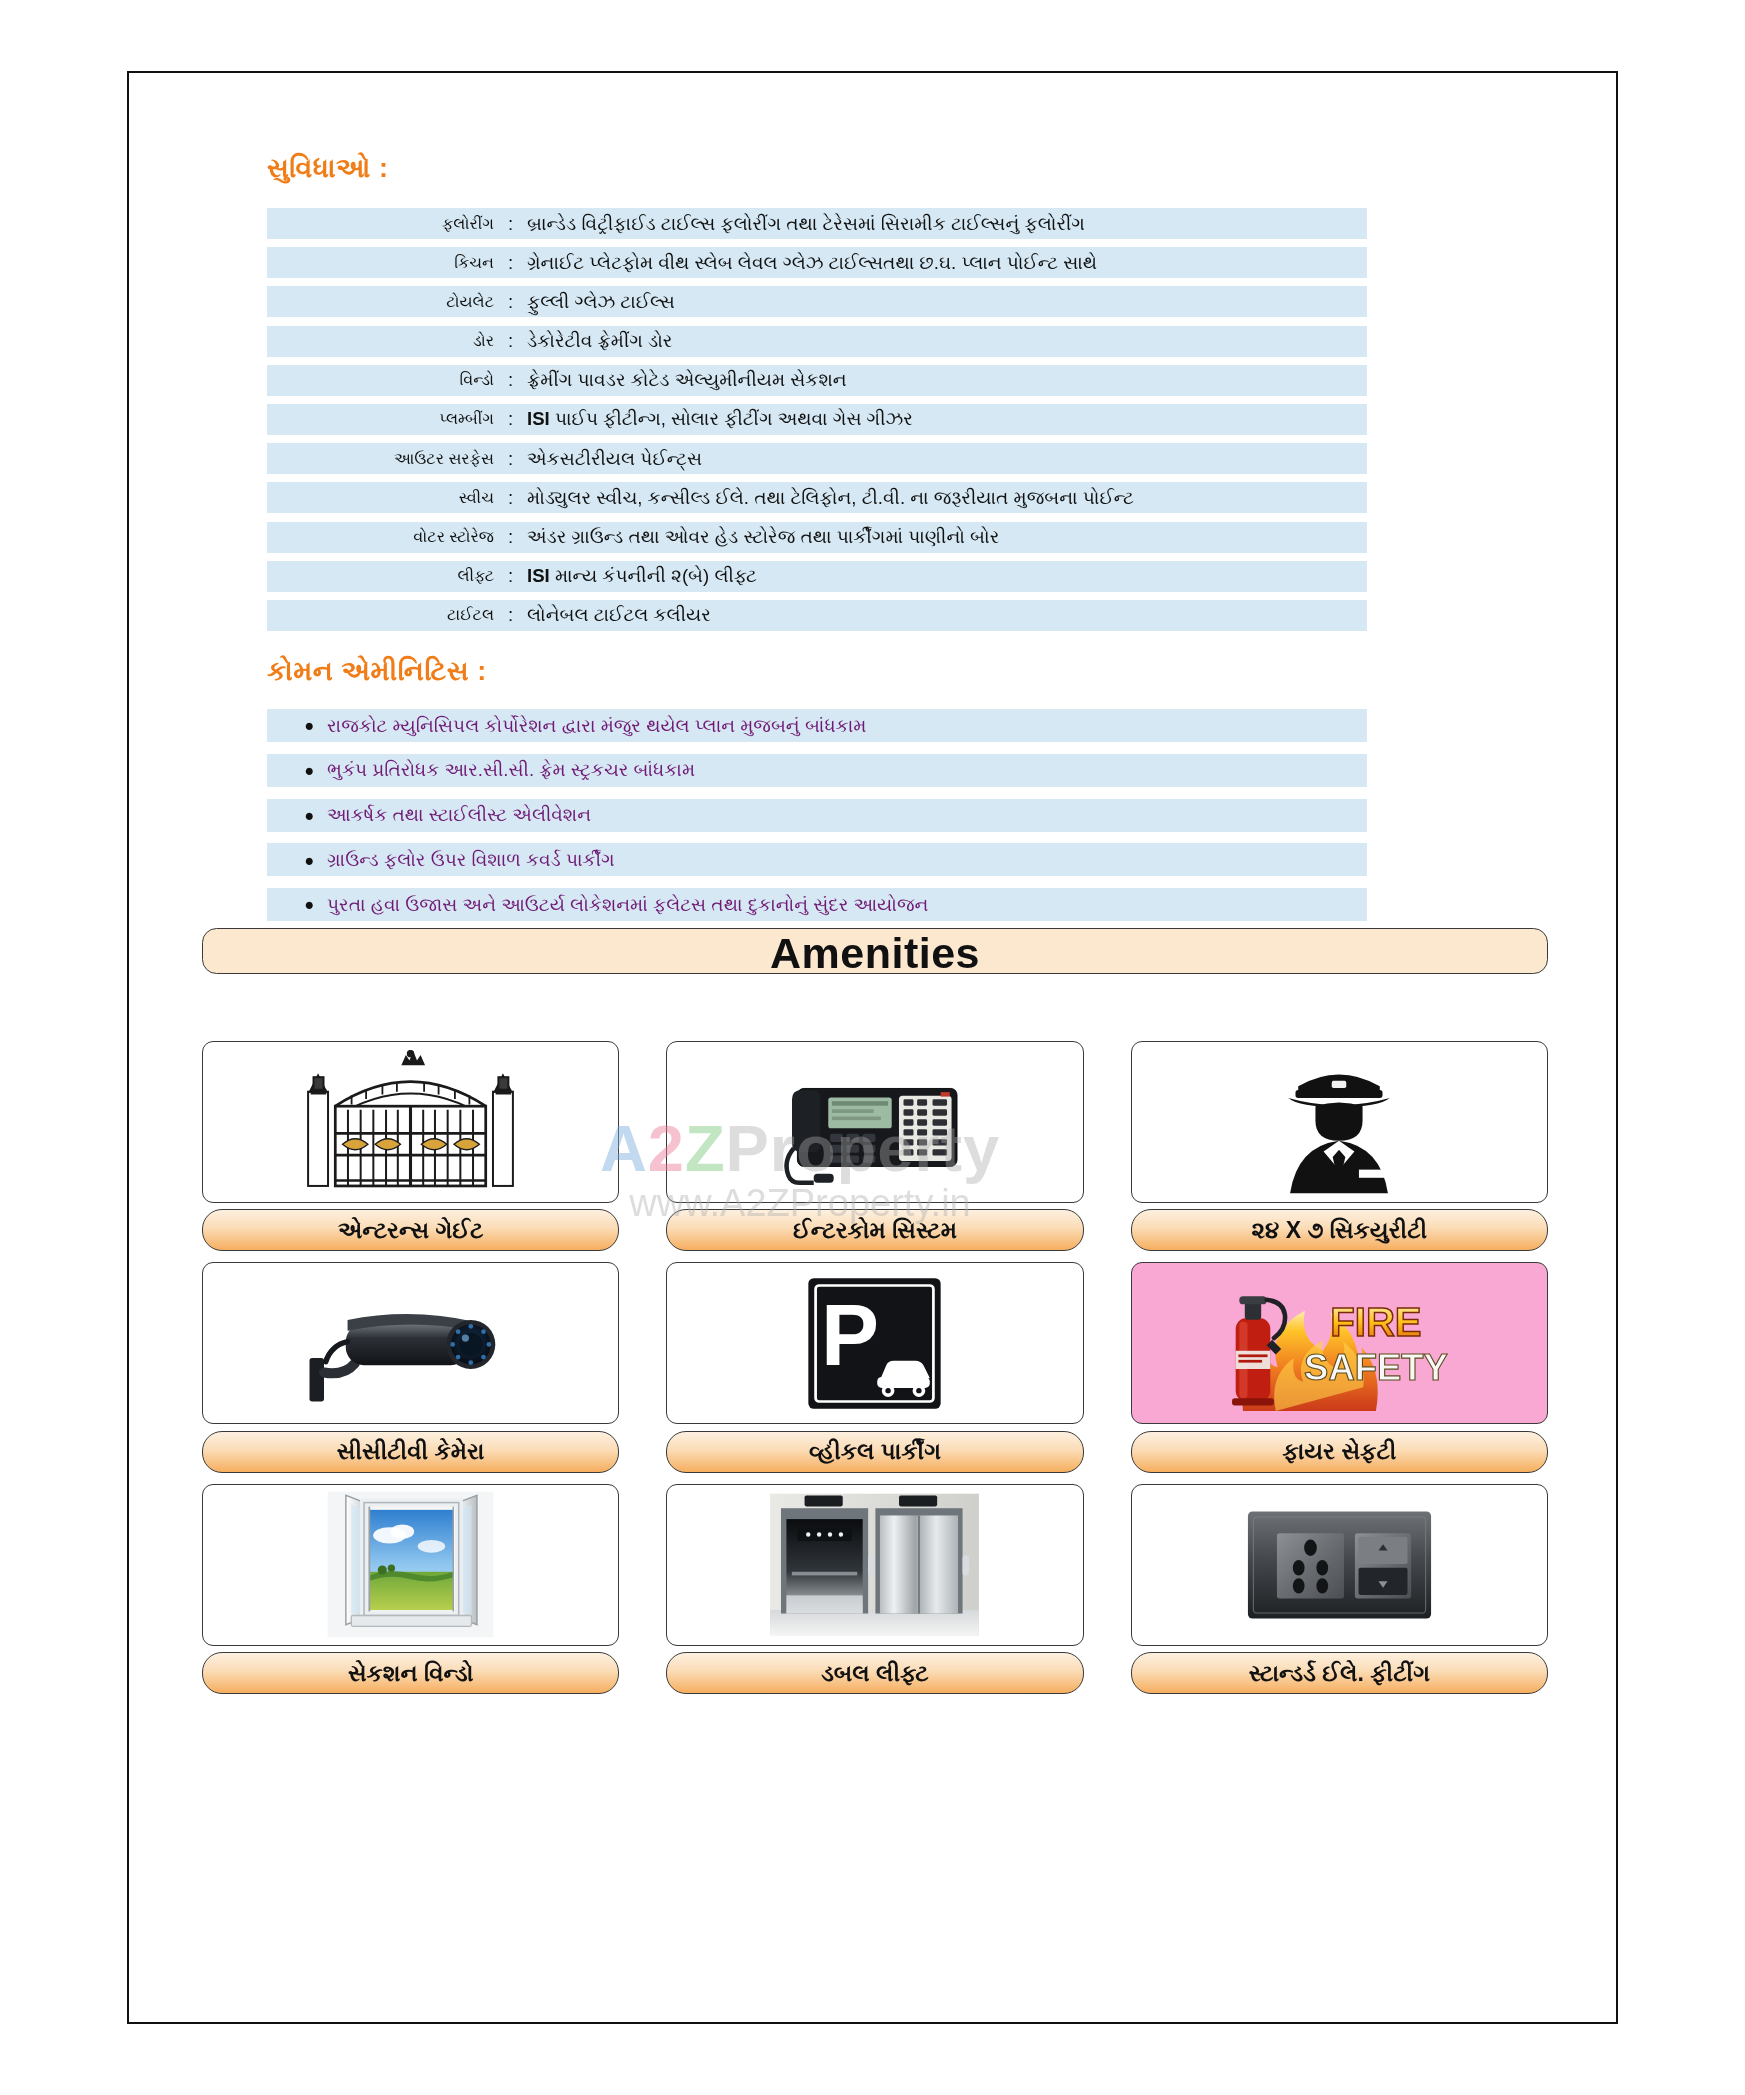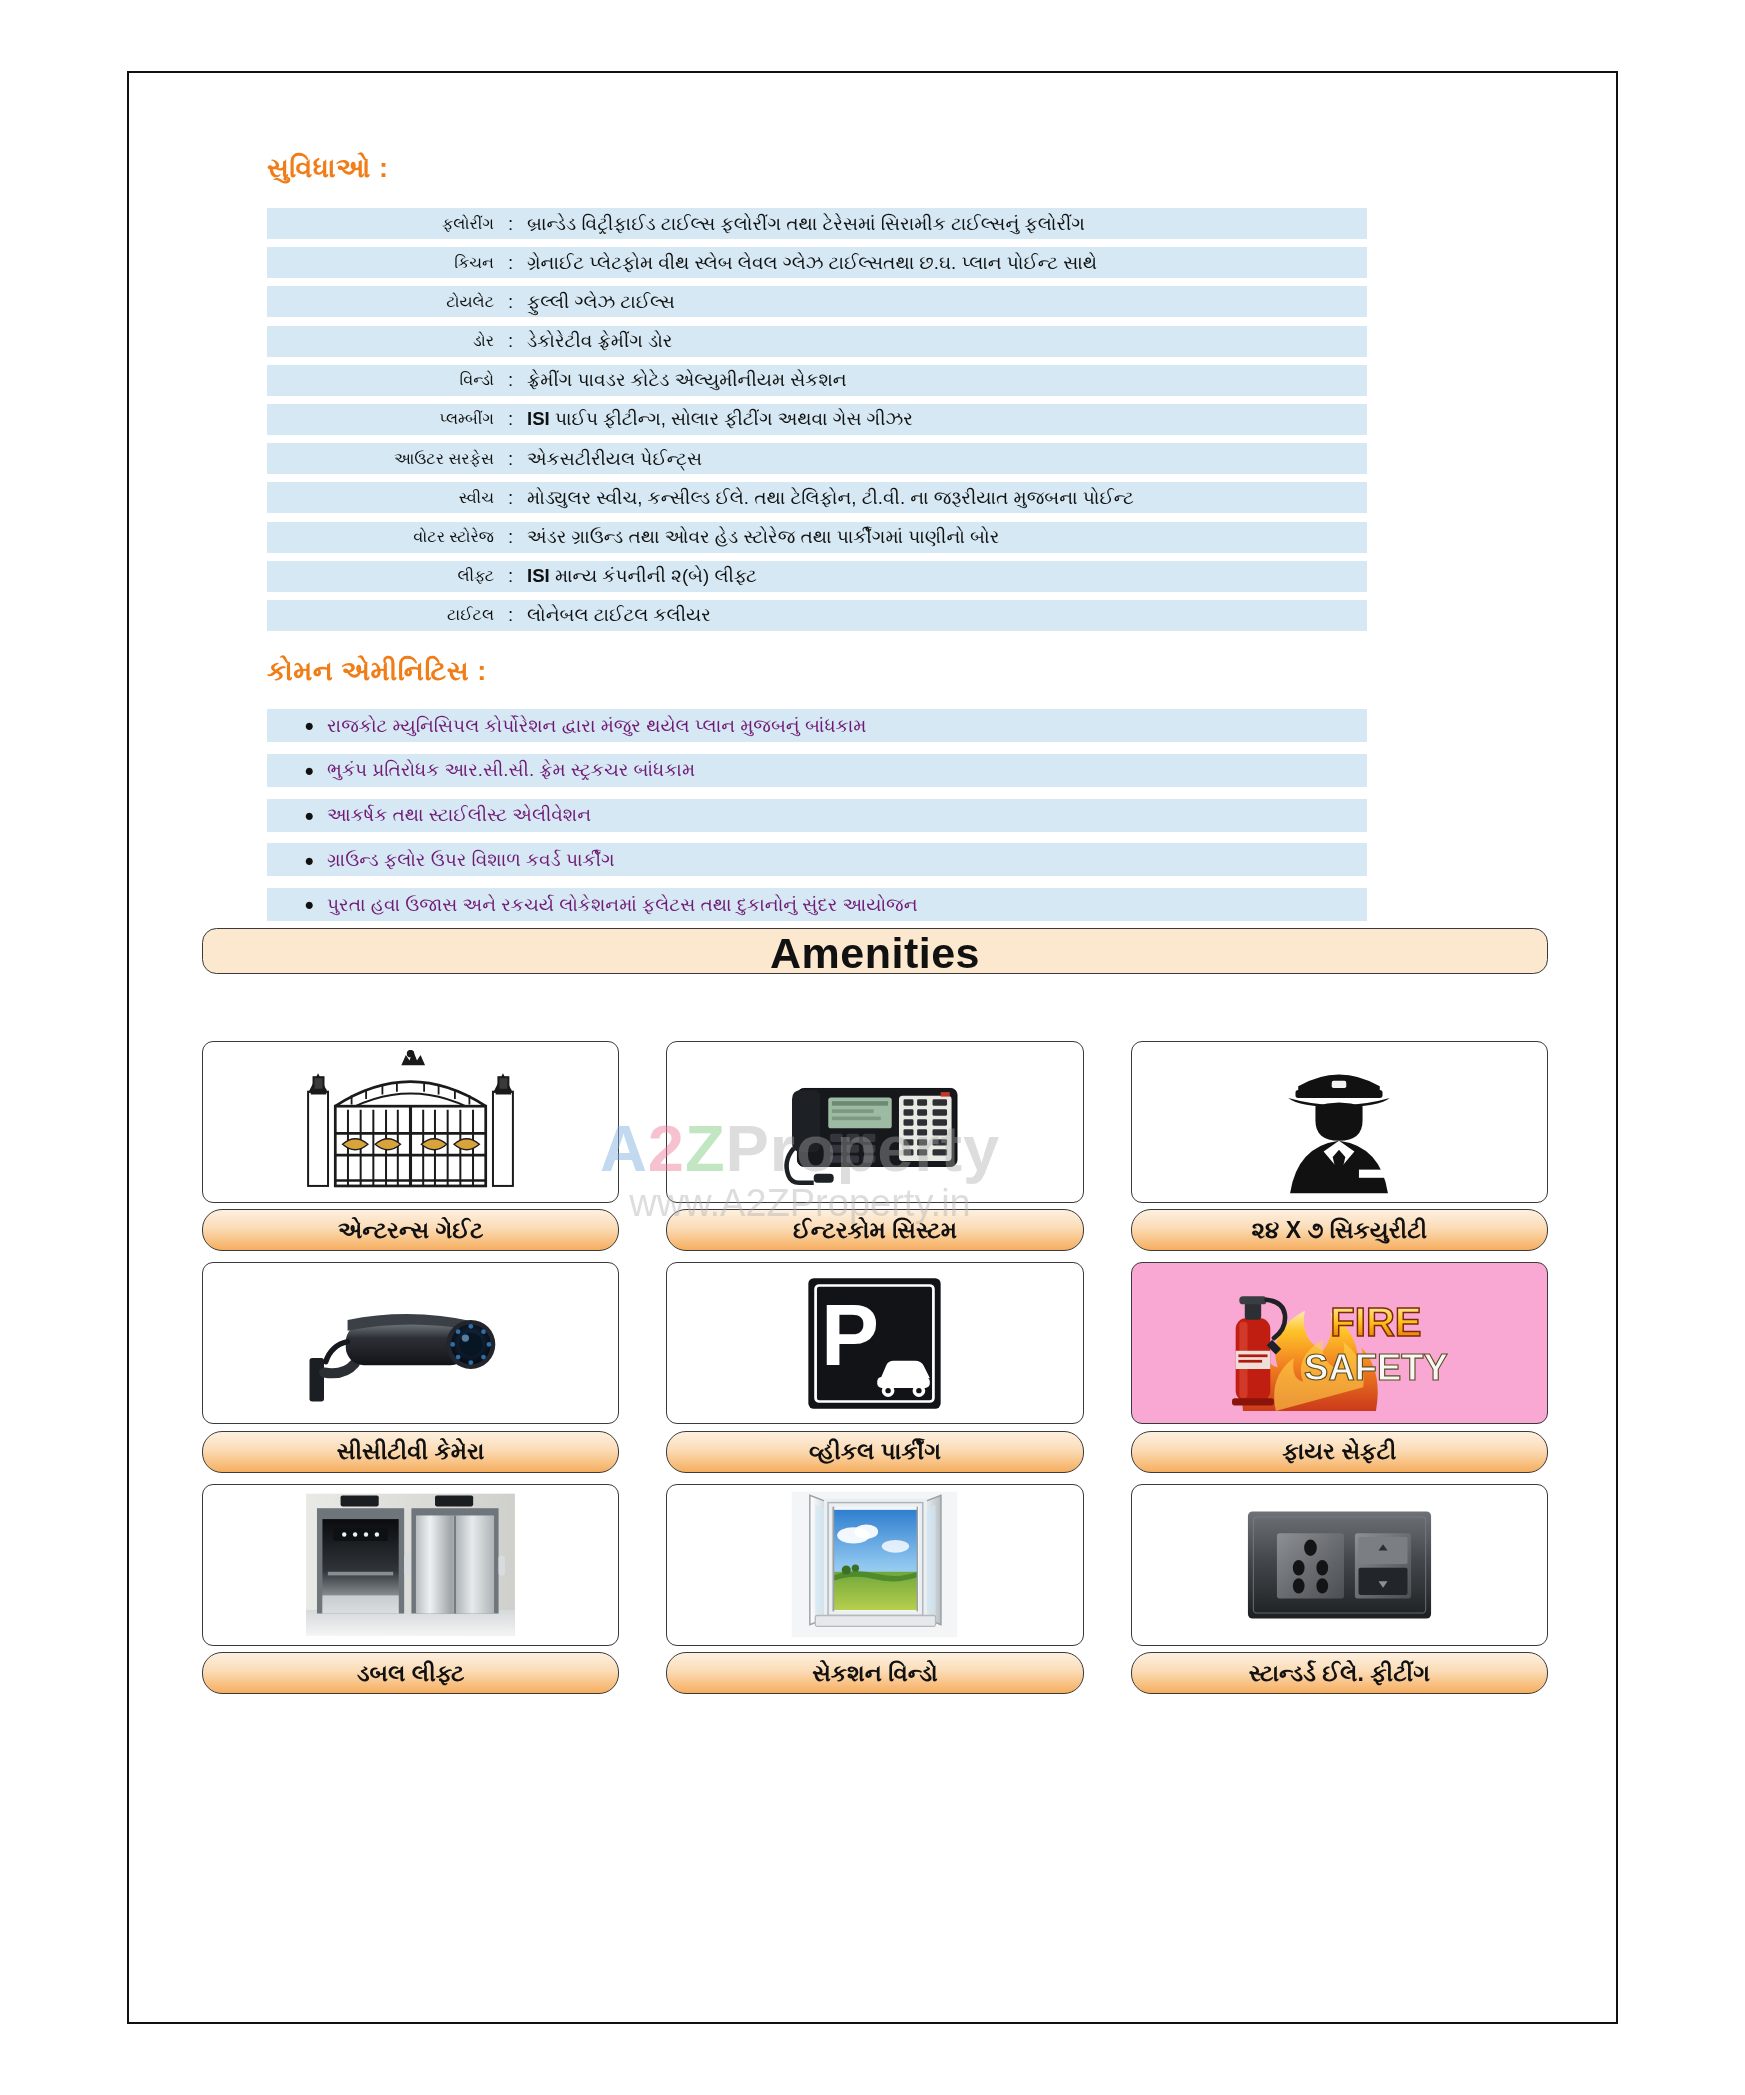--- a/index.html
+++ b/index.html
@@ -284,21 +284,21 @@
     <div class="bullet-row">
       <div class="bullet-dot">●</div>
       <div class="bullet-text">આકર્ષક તથા સ્ટાઈલીસ્ટ એલીવેશન</div>
     </div>
     <div class="bullet-row">
       <div class="bullet-dot">●</div>
       <div class="bullet-text">ગ્રાઉન્ડ ફલોર ઉપર વિશાળ કવર્ડ પાર્કીંગ</div>
     </div>
     <div class="bullet-row">
       <div class="bullet-dot">●</div>
-      <div class="bullet-text">પુરતા હવા ઉજાસ અને રકચર્ય લોકેશનમાં ફલેટસ તથા દુકાનોનું સુંદર આયોજન</div>
+      <div class="bullet-text">પુરતા હવા ઉજાસ અને આઉટર્ય લોકેશનમાં ફલેટસ તથા દુકાનોનું સુંદર આયોજન</div>
     </div>
   </div>
 
   <div id="amenities-banner">
     <div class="title">Amenities</div>
   </div>
 
   <div id="amenity-grid">
 
     <div class="amenity-cell">
@@ -529,20 +529,65 @@
 
           <text x="180" y="76" font-family="'Liberation Sans', sans-serif" font-size="44" font-weight="bold" fill="url(#txtG)" stroke="#7a2a05" stroke-width="1.6" text-anchor="middle">FIRE</text>
           <text x="180" y="124" font-family="'Liberation Sans', sans-serif" font-size="40" font-weight="bold" fill="#f7f7f7" stroke="#5a4a1a" stroke-width="1.2" text-anchor="middle">SAFETY</text>
         </svg>
       </div>
       <div class="amenity-label">ફાયર સેફટી</div>
     </div>
 
     <div class="amenity-cell">
       <div class="amenity-image-box">
+        <svg class="art" width="173" height="153" viewBox="0 0 190 168">
+          <defs>
+            <linearGradient id="skyG" x1="0" y1="0" x2="0" y2="1">
+              <stop offset="0%" stop-color="#2f7fd0"></stop>
+                  <stop offset="55%" stop-color="#8ec6ef"></stop>
+              <stop offset="100%" stop-color="#d8eefb"></stop>
+            </linearGradient>
+            <linearGradient id="grassG" x1="0" y1="0" x2="0" y2="1">
+              <stop offset="0%" stop-color="#6fa83a"></stop>
+                  <stop offset="100%" stop-color="#b7cf4d"></stop>
+            </linearGradient>
+            <linearGradient id="frameG" x1="0" y1="0" x2="1" y2="0">
+              <stop offset="0%" stop-color="#ffffff"></stop>
+                  <stop offset="50%" stop-color="#dfe3e6"></stop>
+              <stop offset="100%" stop-color="#b9bec2"></stop>
+            </linearGradient>
+          </defs>
+          <rect x="4" y="4" width="182" height="160" fill="#f4f5f6"></rect>
+
+          <rect x="50" y="24" width="92" height="110" fill="url(#skyG)"></rect>
+          <rect x="50" y="92" width="92" height="42" fill="url(#grassG)"></rect>
+          <ellipse cx="72" cy="52" rx="18" ry="9" fill="#ffffff" opacity="0.92"></ellipse>
+          <ellipse cx="86" cy="48" rx="13" ry="8" fill="#ffffff" opacity="0.92"></ellipse>
+          <ellipse cx="118" cy="64" rx="15" ry="7" fill="#ffffff" opacity="0.8"></ellipse>
+          <path d="M50 96 q22 -8 46 -2 q26 6 46 -2 l0 6 q-24 8 -48 2 q-22 -6 -44 2 z" fill="#4f8a2c"></path>
+          <circle cx="64" cy="90" r="5" fill="#3d6f22"></circle>
+          <circle cx="74" cy="88" r="4" fill="#3d6f22"></circle>
+
+          <path d="M50 18 L24 8 L24 150 L50 140 Z" fill="url(#frameG)" stroke="#9aa0a5" stroke-width="1.6"></path>
+          <path d="M47 26 L30 18 L30 140 L47 132 Z" fill="#cfe6f4" opacity="0.65"></path>
+
+          <path d="M142 18 L168 8 L168 150 L142 140 Z" fill="url(#frameG)" stroke="#9aa0a5" stroke-width="1.6"></path>
+          <path d="M145 26 L162 18 L162 140 L145 132 Z" fill="#cfe6f4" opacity="0.65"></path>
+
+          <rect x="44" y="16" width="104" height="124" fill="none" stroke="#eceff1" stroke-width="9"></rect>
+          <rect x="44" y="16" width="104" height="124" fill="none" stroke="#aeb4b9" stroke-width="1.6"></rect>
+
+          <rect x="30" y="140" width="132" height="12" rx="2" fill="#e6e9eb" stroke="#b4b9bd" stroke-width="1.4"></rect>
+        </svg>
+      </div>
+      <div class="amenity-label">સેકશન વિન્ડો</div>
+    </div>
+
+    <div class="amenity-cell">
+      <div class="amenity-image-box">
         <svg class="art" width="227" height="153" viewBox="0 0 250 168">
           <defs>
             <linearGradient id="wallG" x1="0" y1="0" x2="1" y2="0">
               <stop offset="0%" stop-color="#e9e9e6"></stop>
                   <stop offset="100%" stop-color="#cfcfcb"></stop>
             </linearGradient>
             <linearGradient id="steelG" x1="0" y1="0" x2="1" y2="0">
               <stop offset="0%" stop-color="#b9bdc0"></stop>
                   <stop offset="18%" stop-color="#eef1f2"></stop>
               <stop offset="45%" stop-color="#9ea4a8"></stop>
@@ -581,65 +626,20 @@
           <rect x="152" y="8" width="42" height="12" rx="2" fill="#1b1e21"></rect>
           <rect x="118" y="74" width="7" height="22" rx="3" fill="#d8dcde"></rect>
           <rect x="222" y="74" width="7" height="22" rx="3" fill="#d8dcde"></rect>
         </svg>
       </div>
       <div class="amenity-label">ડબલ લીફ્ટ</div>
     </div>
 
     <div class="amenity-cell">
       <div class="amenity-image-box">
-        <svg class="art" width="173" height="153" viewBox="0 0 190 168">
-          <defs>
-            <linearGradient id="skyG" x1="0" y1="0" x2="0" y2="1">
-              <stop offset="0%" stop-color="#2f7fd0"></stop>
-                  <stop offset="55%" stop-color="#8ec6ef"></stop>
-              <stop offset="100%" stop-color="#d8eefb"></stop>
-            </linearGradient>
-            <linearGradient id="grassG" x1="0" y1="0" x2="0" y2="1">
-              <stop offset="0%" stop-color="#6fa83a"></stop>
-                  <stop offset="100%" stop-color="#b7cf4d"></stop>
-            </linearGradient>
-            <linearGradient id="frameG" x1="0" y1="0" x2="1" y2="0">
-              <stop offset="0%" stop-color="#ffffff"></stop>
-                  <stop offset="50%" stop-color="#dfe3e6"></stop>
-              <stop offset="100%" stop-color="#b9bec2"></stop>
-            </linearGradient>
-          </defs>
-          <rect x="4" y="4" width="182" height="160" fill="#f4f5f6"></rect>
-
-          <rect x="50" y="24" width="92" height="110" fill="url(#skyG)"></rect>
-          <rect x="50" y="92" width="92" height="42" fill="url(#grassG)"></rect>
-          <ellipse cx="72" cy="52" rx="18" ry="9" fill="#ffffff" opacity="0.92"></ellipse>
-          <ellipse cx="86" cy="48" rx="13" ry="8" fill="#ffffff" opacity="0.92"></ellipse>
-          <ellipse cx="118" cy="64" rx="15" ry="7" fill="#ffffff" opacity="0.8"></ellipse>
-          <path d="M50 96 q22 -8 46 -2 q26 6 46 -2 l0 6 q-24 8 -48 2 q-22 -6 -44 2 z" fill="#4f8a2c"></path>
-          <circle cx="64" cy="90" r="5" fill="#3d6f22"></circle>
-          <circle cx="74" cy="88" r="4" fill="#3d6f22"></circle>
-
-          <path d="M50 18 L24 8 L24 150 L50 140 Z" fill="url(#frameG)" stroke="#9aa0a5" stroke-width="1.6"></path>
-          <path d="M47 26 L30 18 L30 140 L47 132 Z" fill="#cfe6f4" opacity="0.65"></path>
-
-          <path d="M142 18 L168 8 L168 150 L142 140 Z" fill="url(#frameG)" stroke="#9aa0a5" stroke-width="1.6"></path>
-          <path d="M145 26 L162 18 L162 140 L145 132 Z" fill="#cfe6f4" opacity="0.65"></path>
-
-          <rect x="44" y="16" width="104" height="124" fill="none" stroke="#eceff1" stroke-width="9"></rect>
-          <rect x="44" y="16" width="104" height="124" fill="none" stroke="#aeb4b9" stroke-width="1.6"></rect>
-
-          <rect x="30" y="140" width="132" height="12" rx="2" fill="#e6e9eb" stroke="#b4b9bd" stroke-width="1.4"></rect>
-        </svg>
-      </div>
-      <div class="amenity-label">સેકશન વિન્ડો</div>
-    </div>
-
-    <div class="amenity-cell">
-      <div class="amenity-image-box">
         <svg class="art" width="227" height="136" viewBox="0 0 250 150">
           <defs>
             <linearGradient id="plateG" x1="0" y1="0" x2="0" y2="1">
               <stop offset="0%" stop-color="#6e7276"></stop>
                   <stop offset="45%" stop-color="#44484c"></stop>
               <stop offset="100%" stop-color="#1d2023"></stop>
             </linearGradient>
             <linearGradient id="modG" x1="0" y1="0" x2="1" y2="1">
               <stop offset="0%" stop-color="#8d9195"></stop>
                   <stop offset="50%" stop-color="#6a6e72"></stop>

